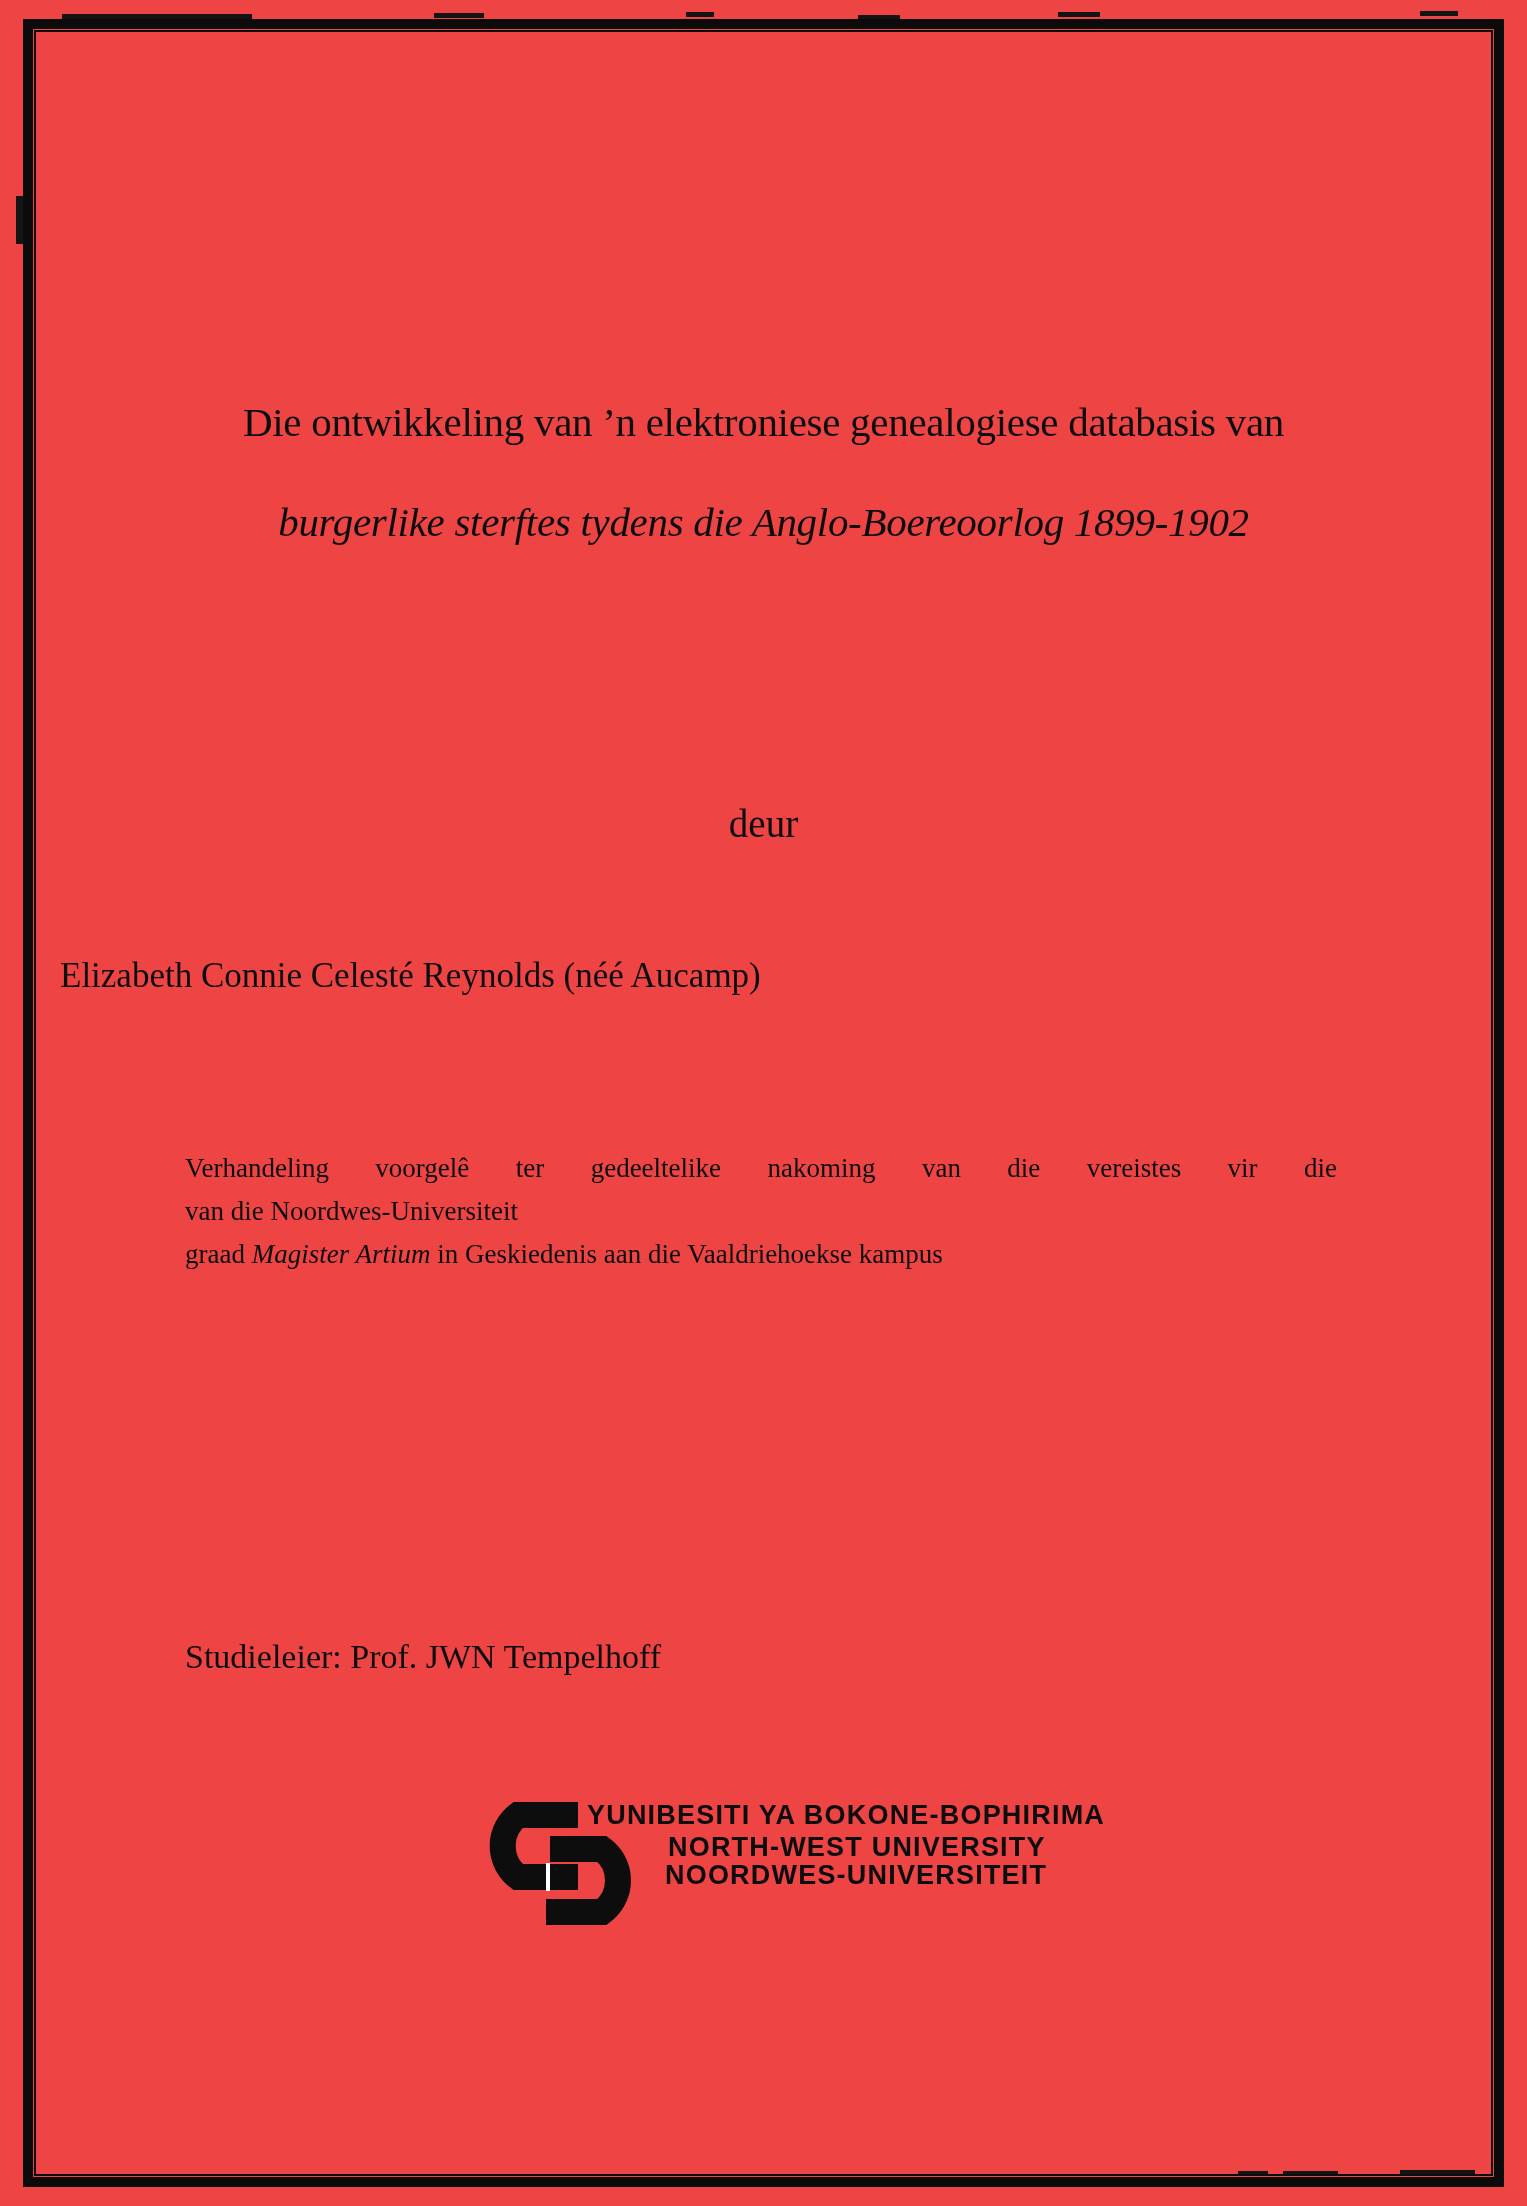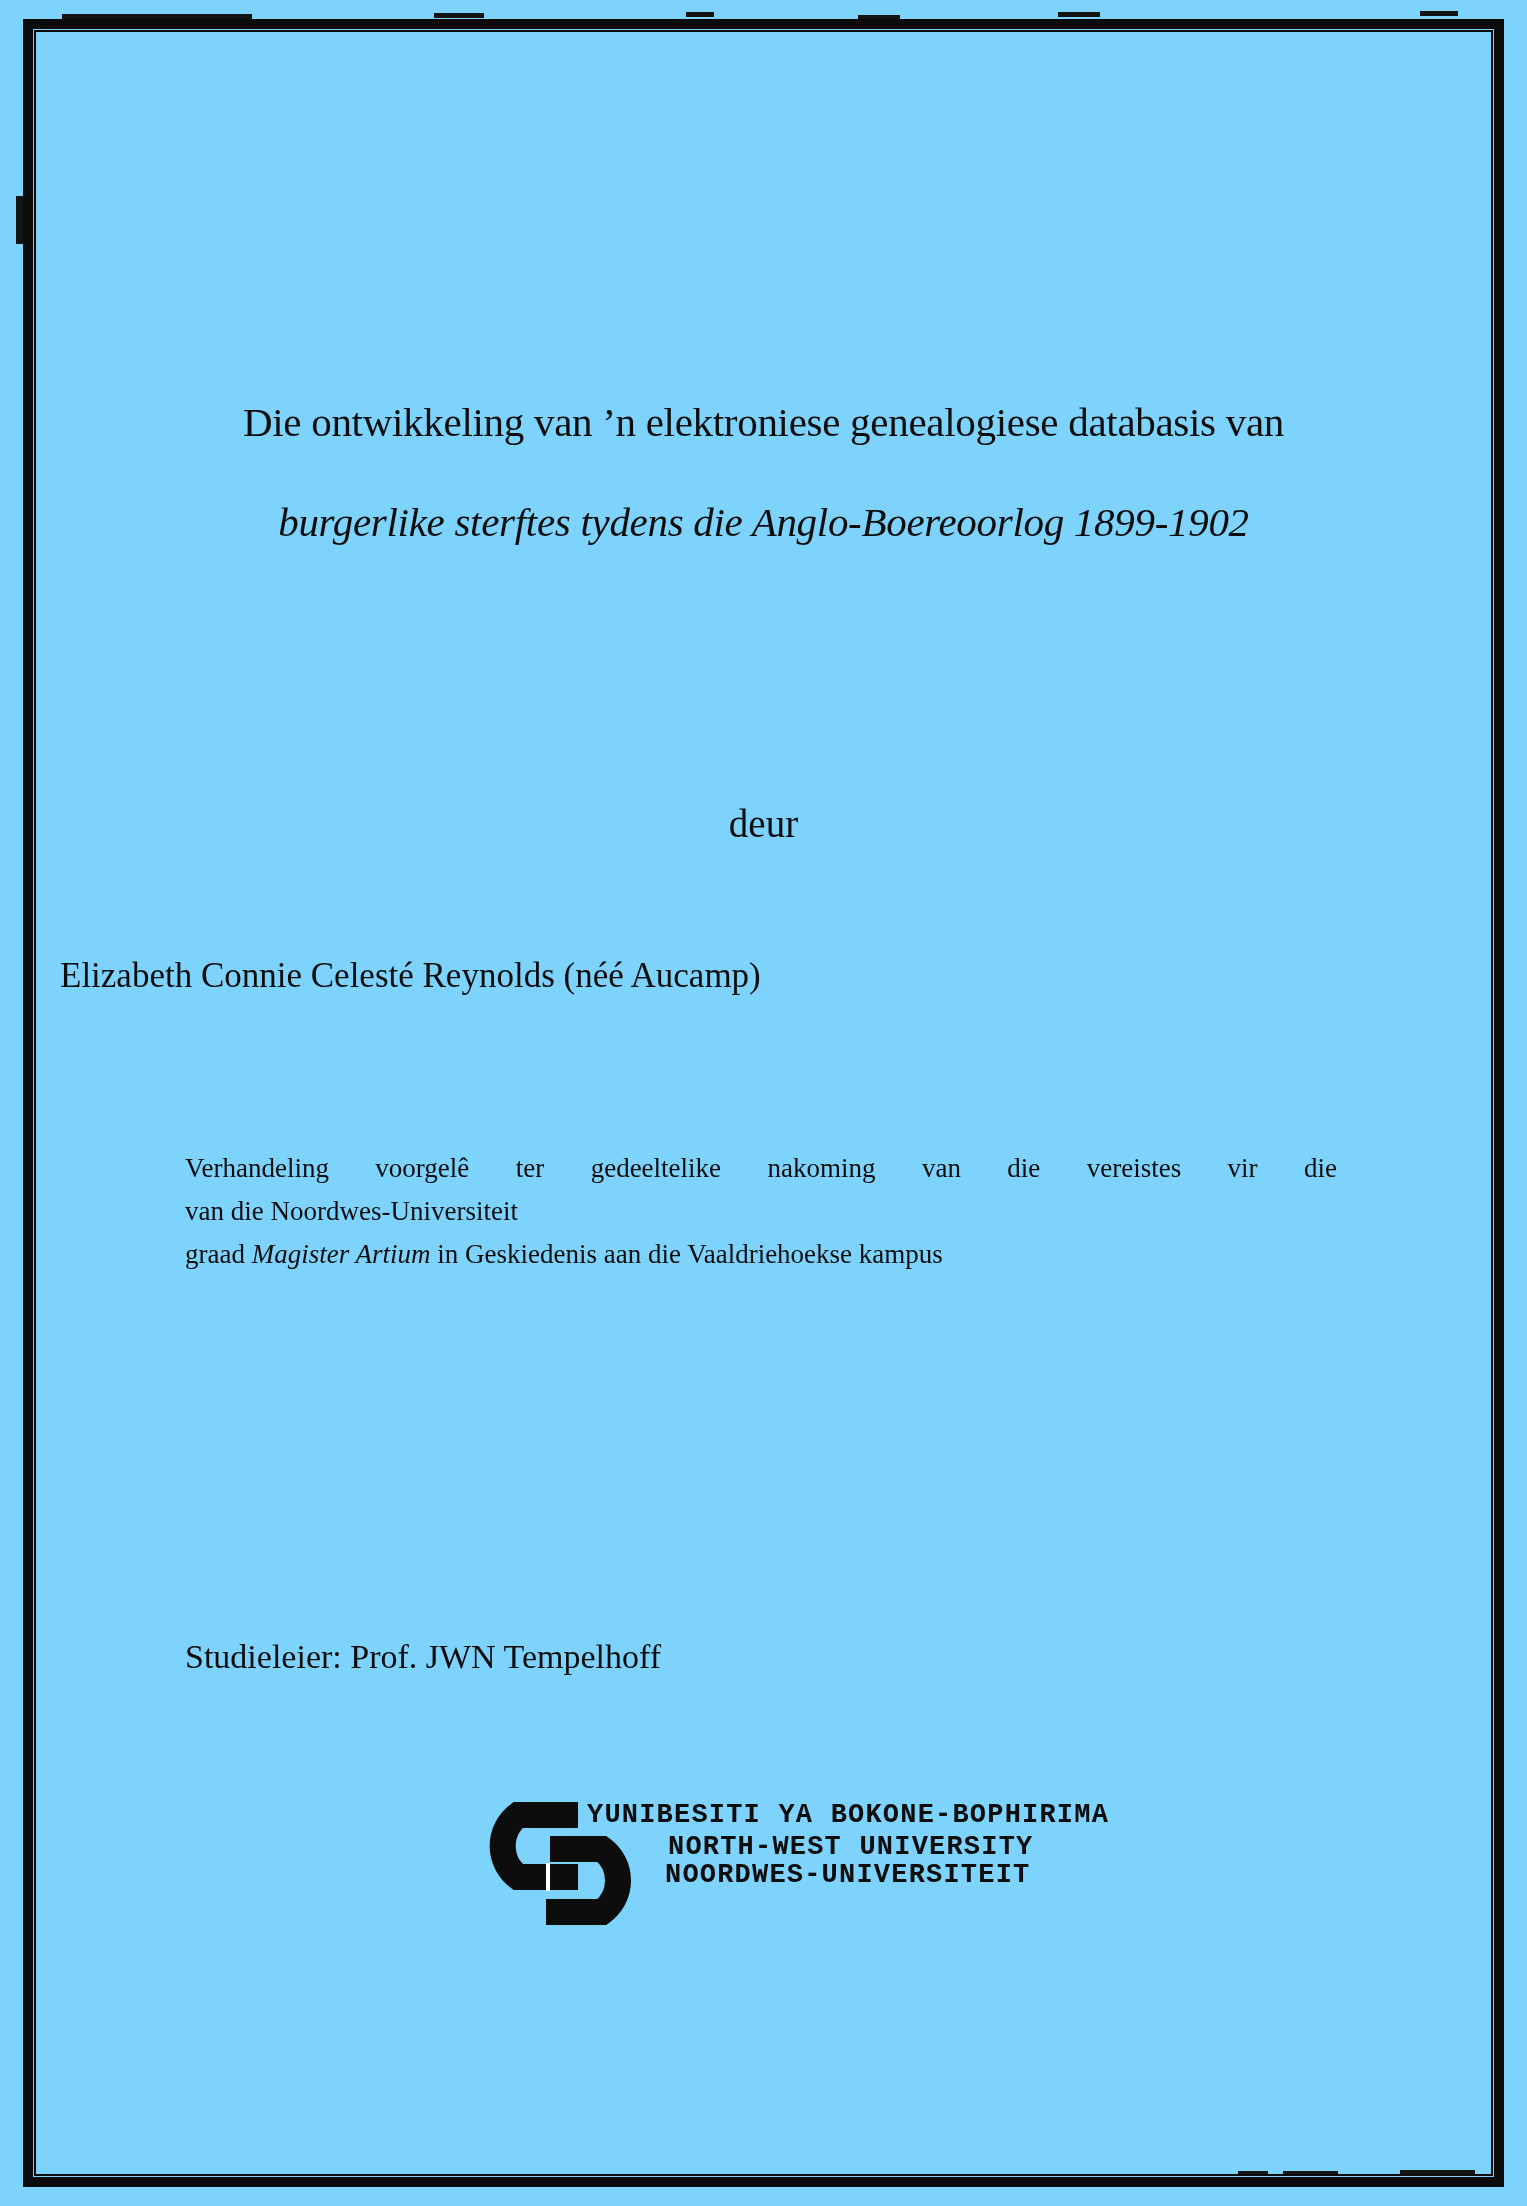--- a/index.html
+++ b/index.html
@@ -1,20 +1,20 @@
 <!DOCTYPE html>
 <html><head>
 <meta charset="utf-8">
 <style>
   html, body { margin: 0; padding: 0; background: #ffffff; }
   .page {
     position: relative;
     width: 1527px;
     height: 2206px;
-    background: #7dd3fc;
+    background: #ef4444;
     font-family: "Liberation Serif", "DejaVu Serif", serif;
     color: #0d0d0d;
     overflow: hidden;
   }
   .abs { position: absolute; }
 
   
   .frame {
     position: absolute;
     left: 23px; top: 19px;
@@ -59,21 +59,21 @@
   .statement .nowrap { white-space: nowrap; }
   .statement i { font-style: italic; }
   .supervisor-block {
     left: 185px; top: 1637px;
     font-size: 34px;
     line-height: 40px;
     white-space: nowrap;
   }
   .logo-text {
     position: absolute;
-    font-family: Liberation Mono, monospace;
+    font-family: Liberation Sans, sans-serif;
     font-weight: 700;
     font-size: 27px;
     letter-spacing: 1.2px;
     color: #0d0d0d;
     white-space: nowrap;
   }
 </style>
 </head>
 <body>
 

